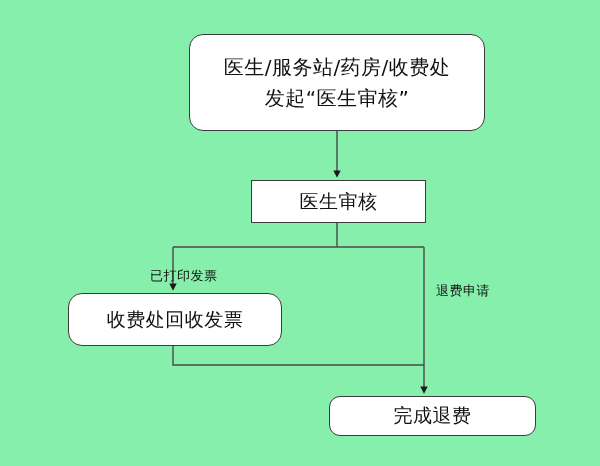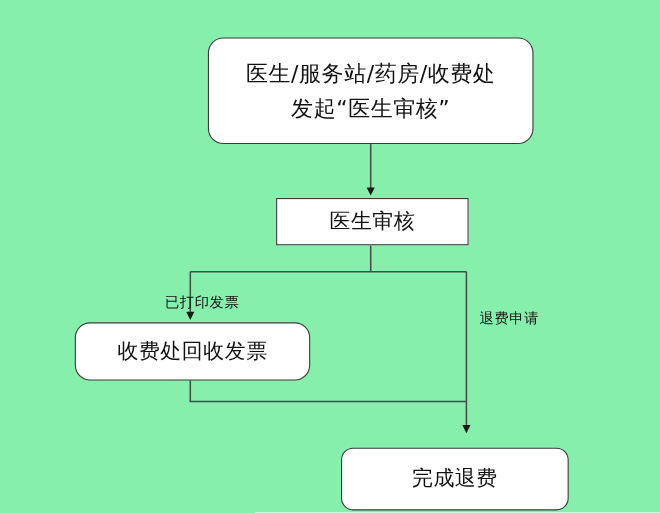--- a/index.html
+++ b/index.html
@@ -62,26 +62,25 @@
     text-align: right;
   }
   #node-recycle {
     left: 68px;
     top: 293px;
     width: 214px;
     height: 53px;
     border-radius: 14px;
   }
   #node-done {
-    left: 310px;
+    left: 329px;
     top: 396px;
     width: 207px;
-    height: 57px;
+    height: 40px;
     border-radius: 11px;
-    margin-top: 11px;
   }
   .edge-label {
     position: absolute;
     color: #111111;
     font-size: 13px;
     line-height: 1;
     letter-spacing: 0.5px;
     white-space: nowrap;
   }
   #label-printed {

